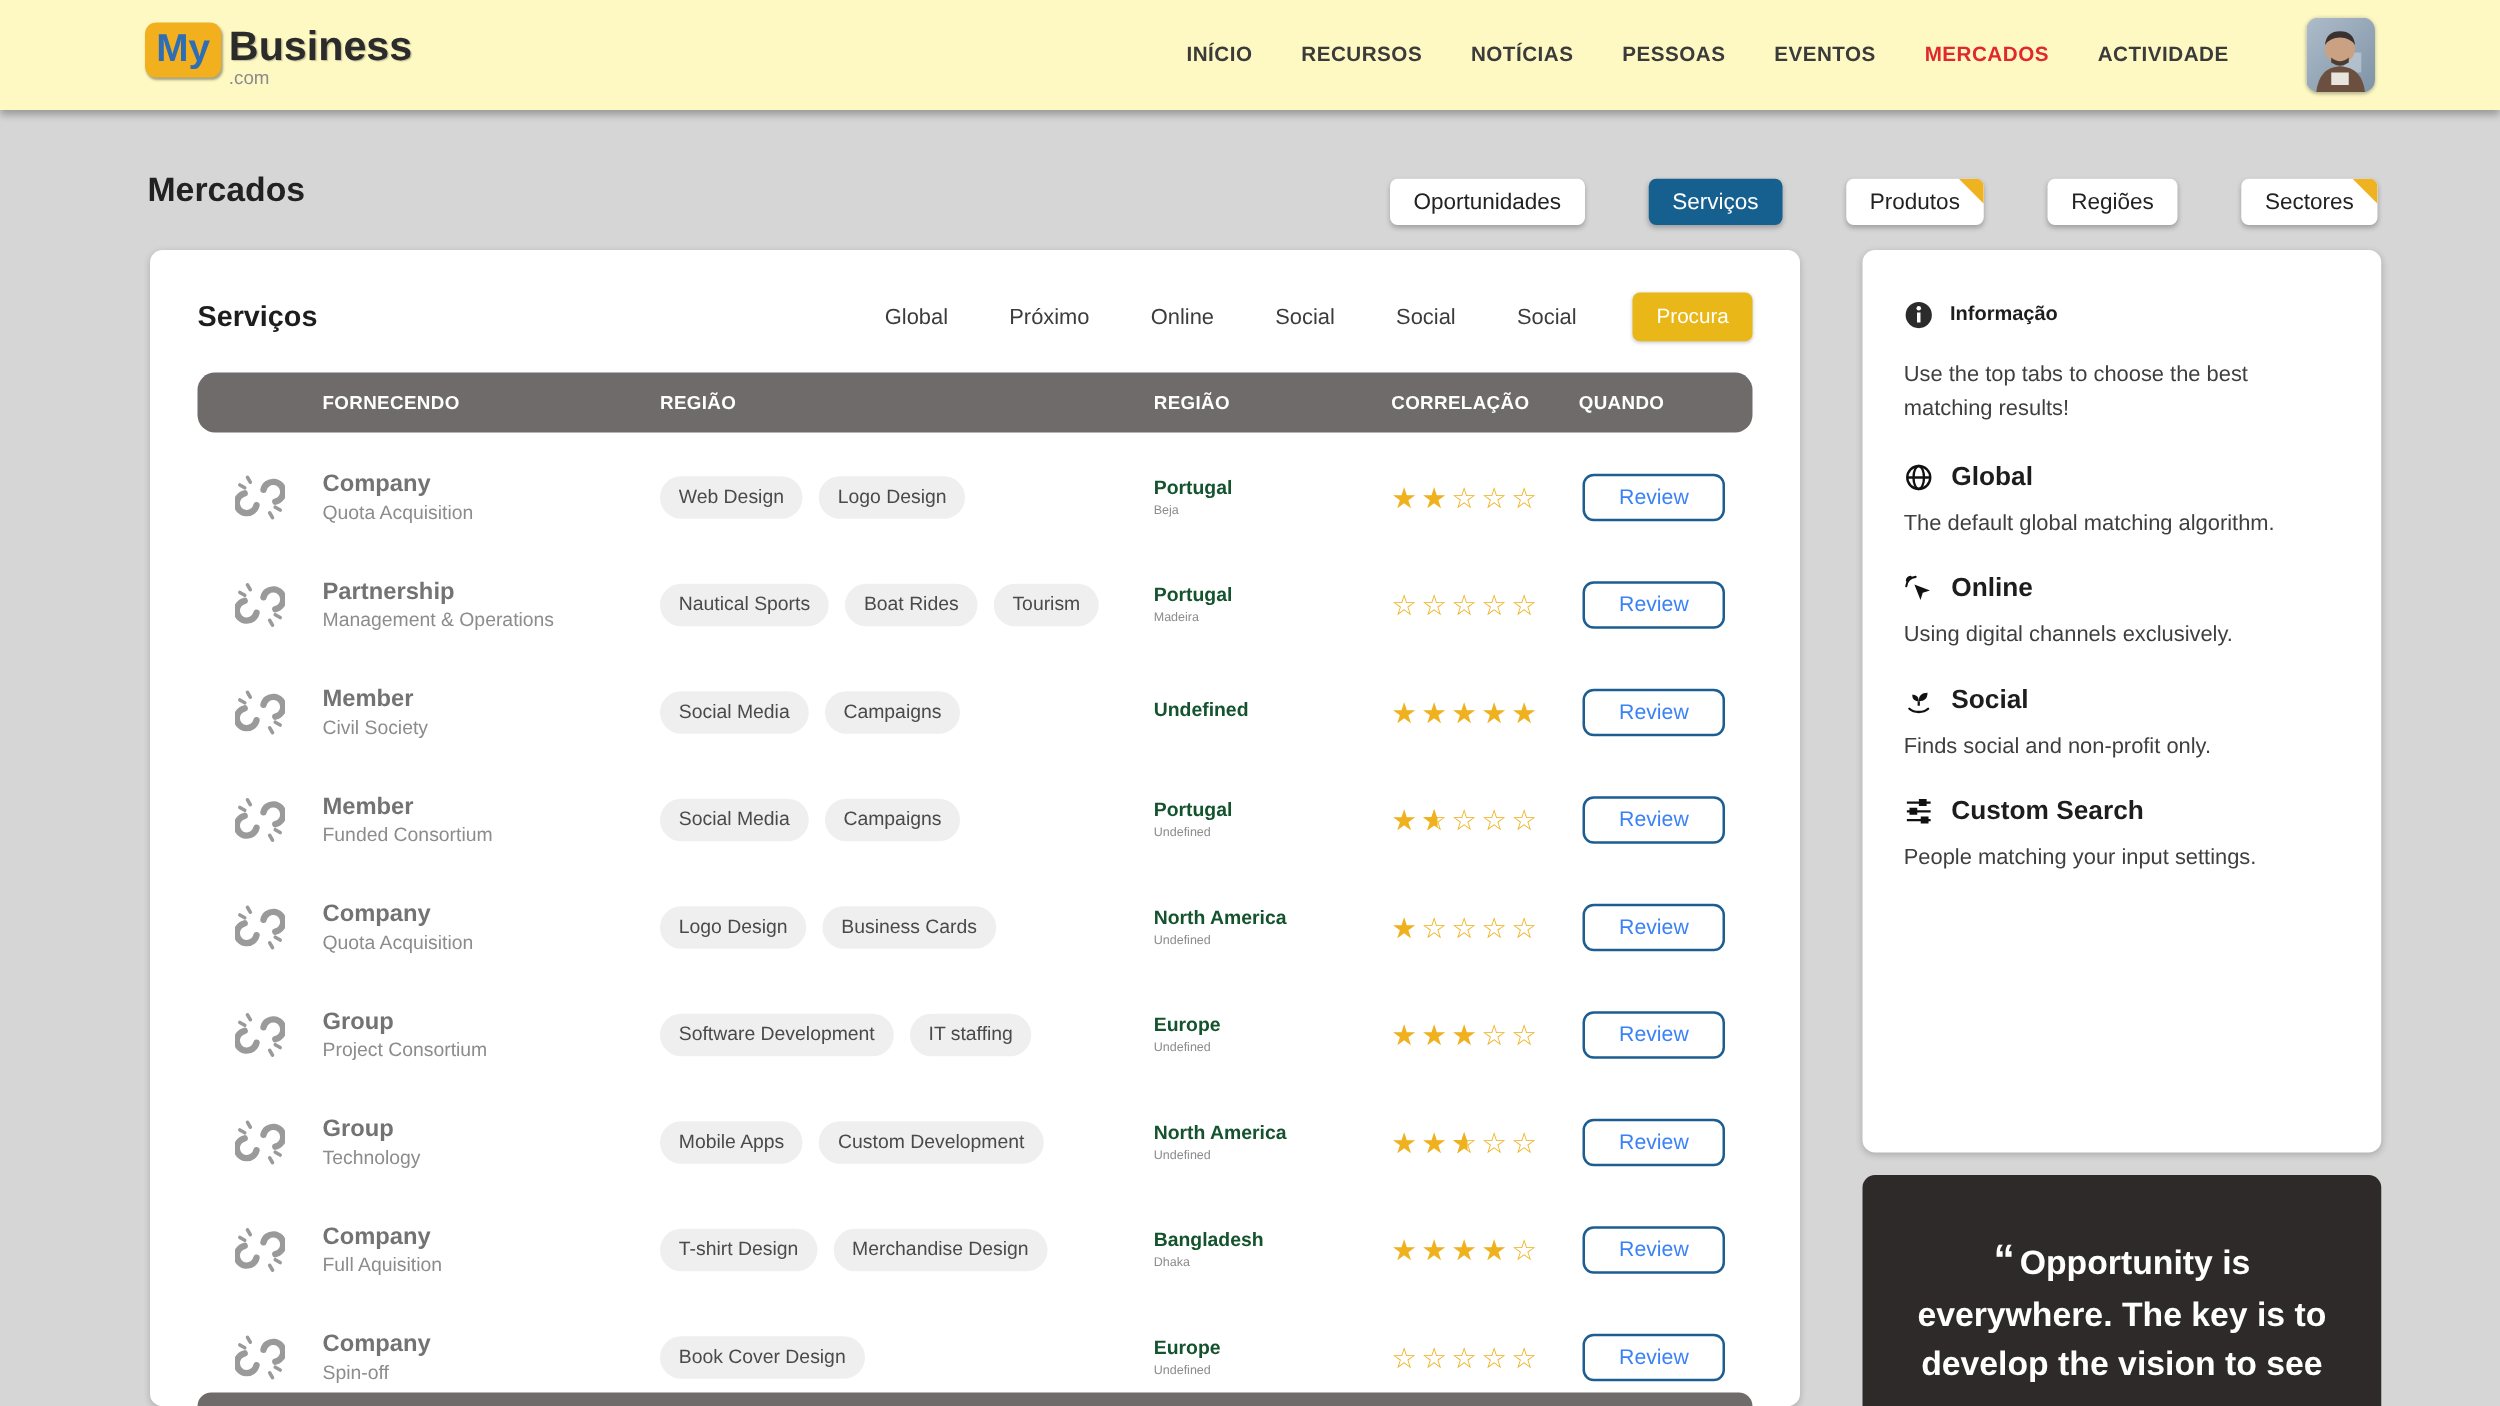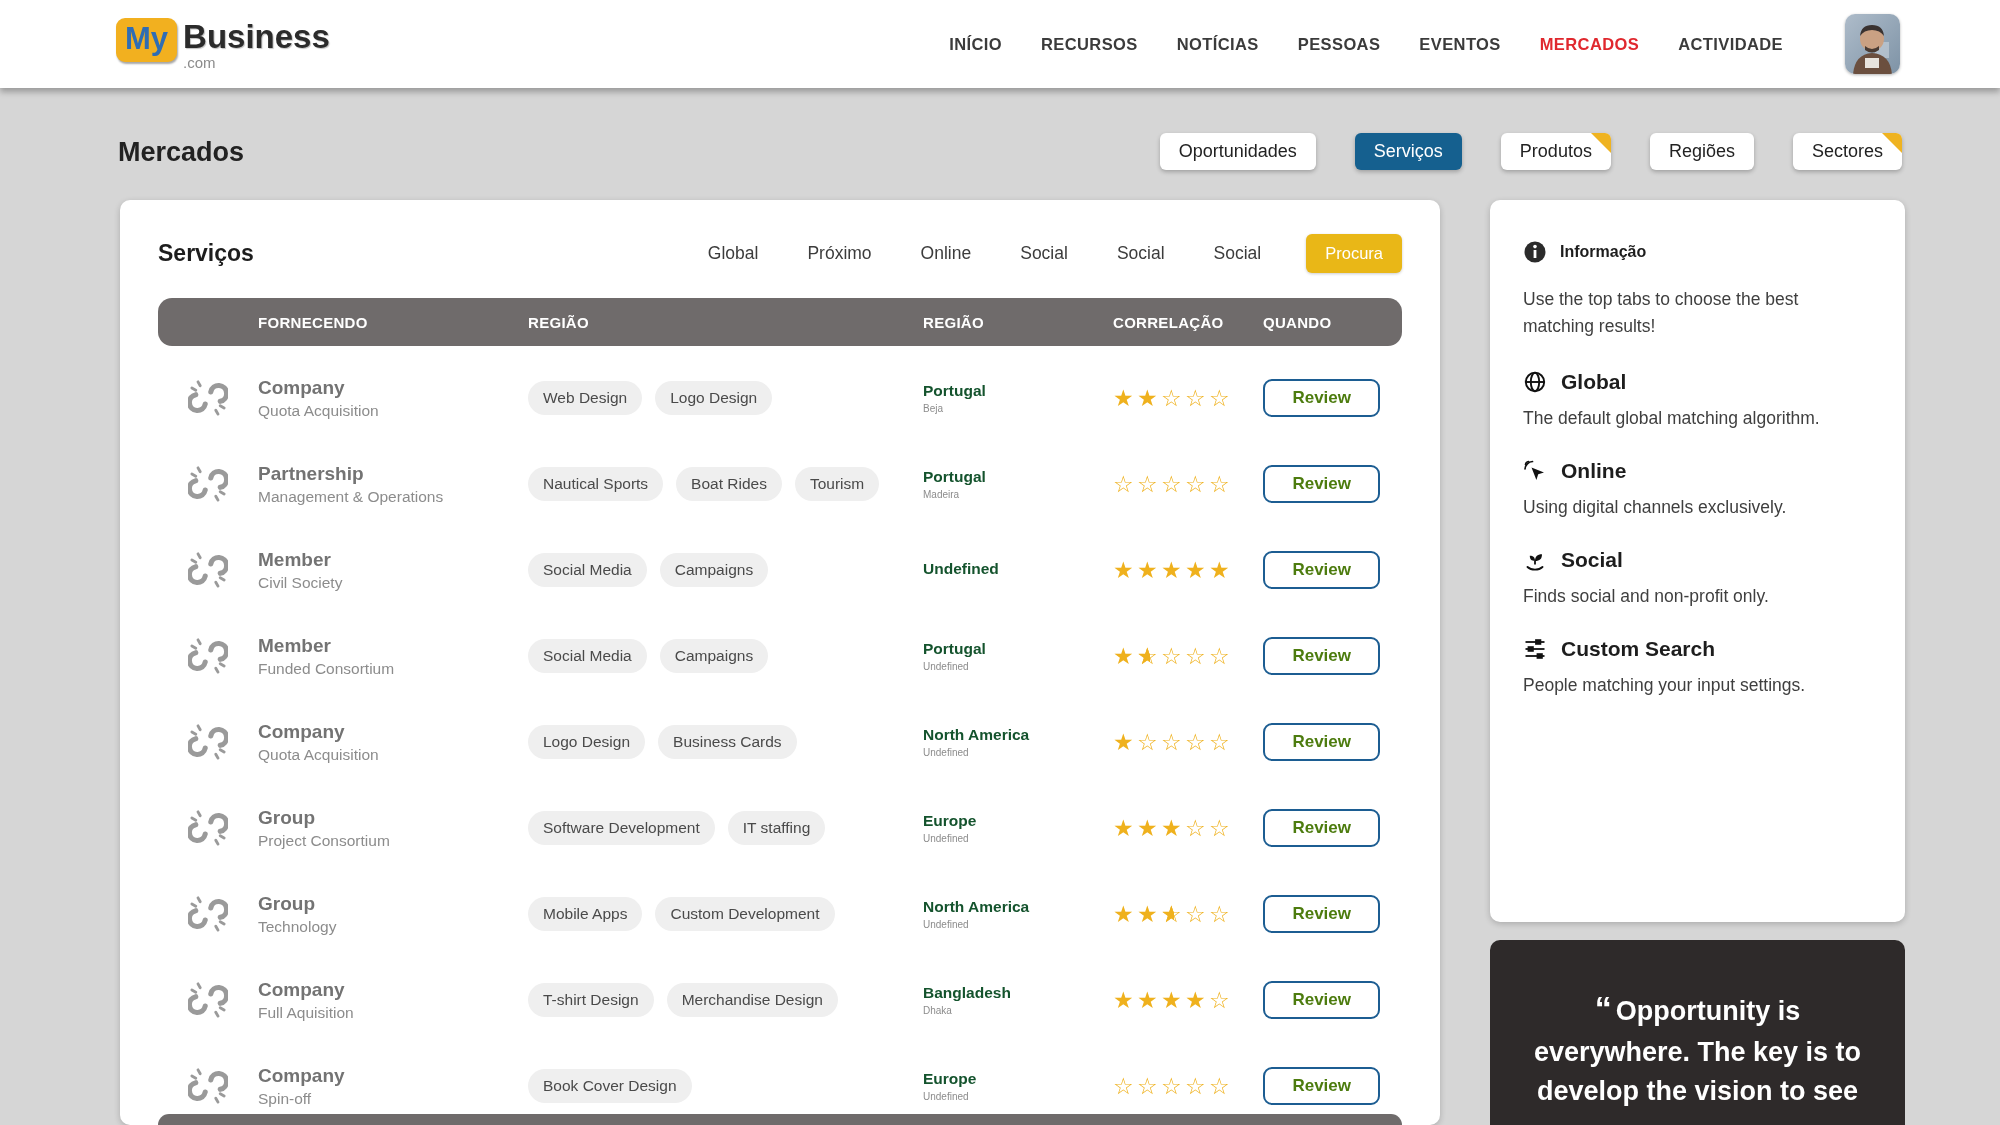--- a/index.html
+++ b/index.html
@@ -1,37 +1,37 @@
 <!DOCTYPE html>
 <html><head>
 <meta charset="utf-8">
 <style>
   * { margin:0; padding:0; box-sizing:border-box; }
   html,body { width:2000px; height:1125px; overflow:hidden;
     font-family:"Liberation Sans","DejaVu Sans",sans-serif; background:#d6d6d6; position:relative; }
 
   
-  .topbar { position:absolute; top:0; left:0; width:2000px; height:88px; background:#ffffff;
+  .topbar { position:absolute; top:0; left:0; width:2000px; height:88px; background:#fef9c3;
     box-shadow:0 4px 6px rgba(0,0,0,.28); display:flex; align-items:center; z-index:10; }
   .logo { display:flex; align-items:flex-start; margin-left:116px; cursor:pointer; }
   .logo-my { background:#f2b01f; color:#2f6db4; font-weight:bold; font-size:31px;
     padding:3px 9px 5px; border-radius:9px; box-shadow:1px 2px 2px rgba(0,0,0,.35); }
   .logo-right { display:flex; flex-direction:column; align-items:flex-start; margin-left:6px; }
   .logo-business { font-weight:bold; font-size:33px; color:#2b2b2b; text-shadow:1px 1px 1px rgba(0,0,0,.25); }
   .logo-tld { font-size:15px; color:#8b8b8b; margin-top:-2px; }
   .nav { display:flex; gap:39px; margin-left:auto; margin-right:62px; align-items:center; }
   .nav-item { font-size:16.5px; font-weight:bold; color:#3b3b3b; letter-spacing:.4px; cursor:pointer; }
   .nav-item.active { color:#e0282e; }
   .avatar { width:55px; height:60px; border-radius:10px; overflow:hidden; margin-right:100px;
     box-shadow:0 1px 3px rgba(0,0,0,.3); cursor:pointer; flex:none; }
   .avatar svg { display:block; }
 
   
   .page-title { position:absolute; left:118px; top:137px; font-size:27px; font-weight:bold; color:#222; }
-  .tabs { position:absolute; top:133px; right:98px; display:flex; gap:39px; }
+  .tabs { position:absolute; top:143px; right:98px; display:flex; gap:51px; }
   .tab { position:relative; background:#fff; color:#222; font-size:18px; padding:8px 19px;
     border-radius:6px; box-shadow:0 2px 4px rgba(0,0,0,.25); cursor:pointer; overflow:hidden; }
   .tab.active { background:#15608f; color:#fff; }
   .tab .corner { position:absolute; top:0; right:0; width:0; height:0;
     border-left:20px solid transparent; border-top:20px solid #efb321; }
 
   
   .panel { position:absolute; left:120px; top:200px; width:1320px; height:925px; background:#fff;
     border-radius:10px; box-shadow:0 2px 6px rgba(0,0,0,.2); padding:0 38px; overflow:hidden; }
   .panel-head { display:flex; align-items:center; margin-top:30px; height:46px; }
@@ -57,21 +57,21 @@
   .tag { background:#efefef; color:#4a4a4a; font-size:15.5px; padding:8px 15px; border-radius:18px;
     white-space:nowrap; }
   .region-main { font-size:15.5px; font-weight:bold; color:#14532d; }
   .region-sub { font-size:10px; color:#8c8c8c; margin-top:3px; }
   .stars { display:flex; }
   .star { position:relative; width:24px; height:26px; font-size:23px; line-height:26px;
     color:#efb11d; text-align:left; }
   .star .base { position:absolute; left:0; top:0; }
   .star .half { position:absolute; left:0; top:0; width:55%; overflow:hidden; }
   .cell-action { display:flex; justify-content:flex-end; padding-right:22px; }
-  .review-btn { background:#fff; border:2px solid #1c5d92; color:#4d7c0f; font-weight:bold;
+  .review-btn { background:#fff; border:2px solid #1c5d92; color:#3b82f6; font-weight:normal;
     font-size:17px; border-radius:9px; padding:7px 27px; cursor:pointer; }
   .next-bar { position:absolute; bottom:0; left:38px; right:38px; height:11px; background:#6f6b6b;
     border-radius:14px 14px 0 0; }
 
   
   .sidebar { position:absolute; left:1490px; top:200px; width:415px; height:722px; background:#fff;
     border-radius:10px; box-shadow:0 2px 6px rgba(0,0,0,.2); padding:40px 33px; }
   .sb-head { display:flex; align-items:center; gap:13px; }
   .sb-head svg { width:24px; height:24px; flex:none; }
   .sb-title { font-size:16px; font-weight:bold; color:#1d1d1d; }

